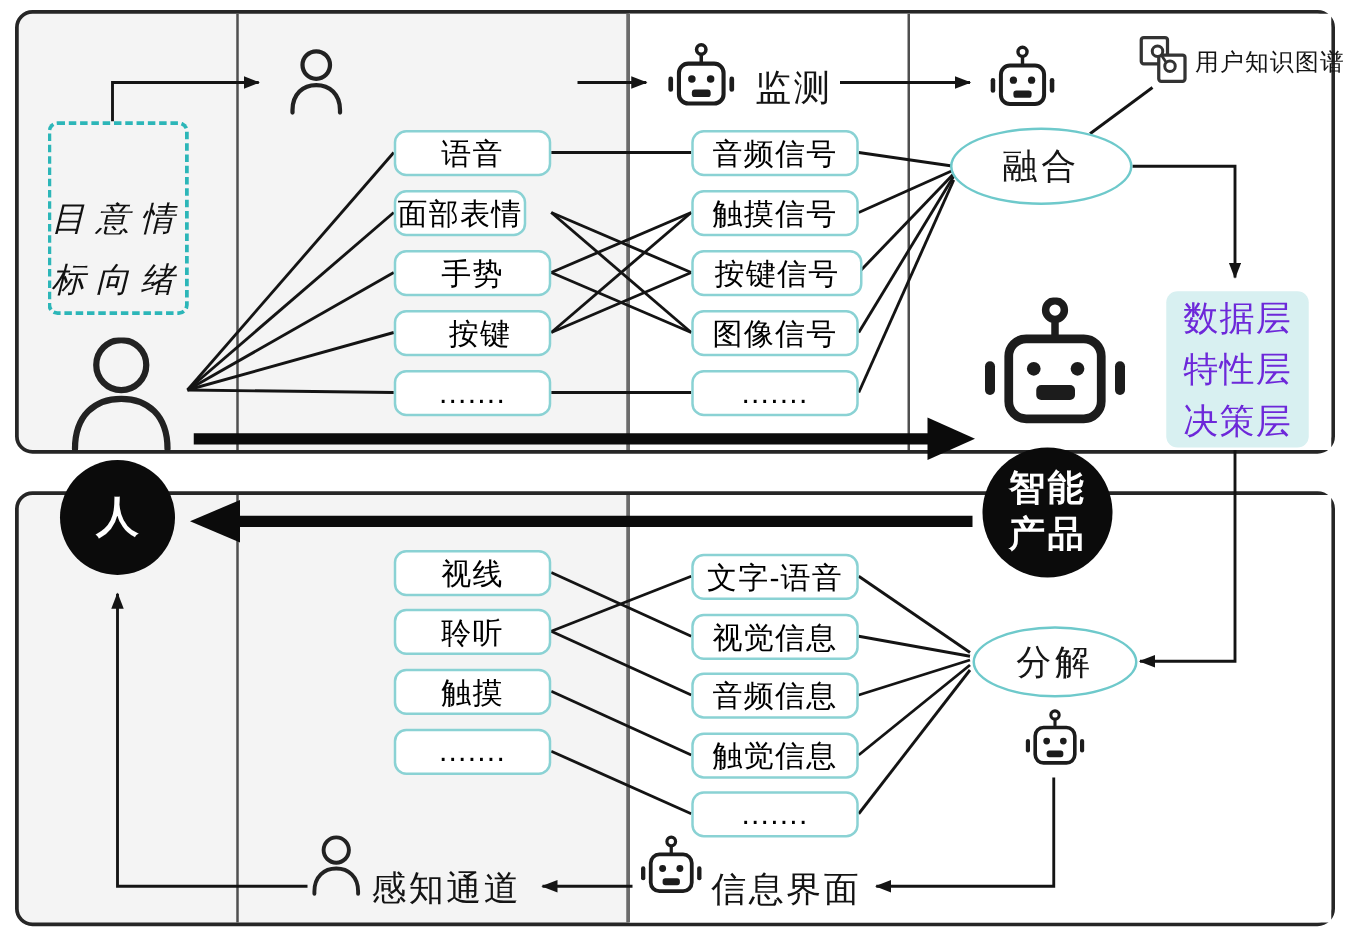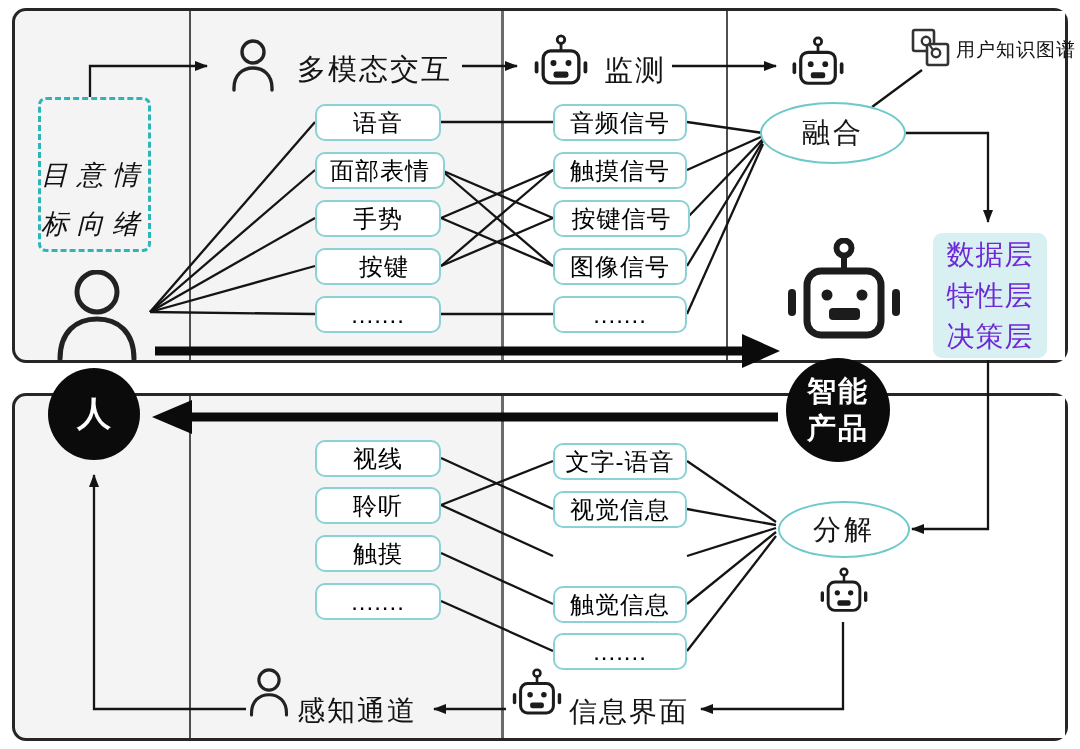--- a/index.html
+++ b/index.html
@@ -121,21 +121,20 @@
       <polygon points="742,334 742,368 780,351" fill="#0b0b0b"></polygon>
       <line x1="192" y1="417" x2="778" y2="417" stroke="#0b0b0b" stroke-width="9"></line>
       <polygon points="192,400 192,434 152,417" fill="#0b0b0b"></polygon>
     </g>
   </svg>
 
   <svg class="icon" style="left:228px;top:38px;" width="50" height="54" viewBox="0 0 50 54">
     <circle cx="25" cy="14" r="11" fill="none" stroke="#222" stroke-width="3.4"></circle>
     <path d="M6 52 v-2 c0 -13 8.5 -20 19 -20 s19 7 19 20 v2" fill="none" stroke="#222" stroke-width="3.4" stroke-linecap="round"></path>
   </svg>
-  <div class="label" style="left:297px;top:50px;font-size:29px;letter-spacing:2px;">多模态交互</div>
 
   <svg class="icon" style="left:530px;top:34px;" width="62" height="62" viewBox="0 0 64 66">
     <circle cx="32" cy="6" r="4" fill="#fff" stroke="#1c1c1c" stroke-width="3"></circle>
     <line x1="32" y1="10" x2="32" y2="18" stroke="#1c1c1c" stroke-width="3"></line>
     <rect x="13" y="18" width="38" height="34" rx="8" fill="#fff" stroke="#1c1c1c" stroke-width="3.5"></rect>
     <rect x="4" y="29" width="4" height="13" rx="2" fill="#1c1c1c"></rect>
     <rect x="56" y="29" width="4" height="13" rx="2" fill="#1c1c1c"></rect>
     <circle cx="24" cy="31" r="3.2" fill="#1c1c1c"></circle>
     <circle cx="40" cy="31" r="3.2" fill="#1c1c1c"></circle>
     <rect x="24" y="40" width="16" height="6.5" rx="2.5" fill="#1c1c1c"></rect>
@@ -167,21 +166,21 @@
     <span>意向</span>
     <span>情绪</span>
   </div>
 
   <svg class="icon" style="left:52px;top:270px;" width="90" height="91" viewBox="0 0 90 91">
     <circle cx="45" cy="22" r="20" fill="none" stroke="#222" stroke-width="5"></circle>
     <path d="M8 89 c0 -27 16 -40 37 -40 s37 13 37 40" fill="none" stroke="#222" stroke-width="5" stroke-linecap="round"></path>
   </svg>
 
   <div class="tbox" style="left:315px;top:104px;width:126px;height:37px;">语音</div>
-  <div class="tbox" style="left:315px;top:152px;width:130px;height:37px;">面部表情</div>
+  <div class="tbox" style="left:315px;top:152px;width:106px;height:37px;">面部表情</div>
   <div class="tbox" style="left:315px;top:200px;width:126px;height:37px;">手势</div>
   <div class="tbox" style="left:315px;top:248px;width:126px;height:37px;padding-left:12px;">按键</div>
   <div class="tbox" style="left:315px;top:296px;width:126px;height:37px;">.......</div>
 
   <div class="tbox" style="left:553px;top:104px;width:134px;height:37px;">音频信号</div>
   <div class="tbox" style="left:553px;top:152px;width:134px;height:37px;">触摸信号</div>
   <div class="tbox" style="left:553px;top:200px;width:137px;height:37px;">按键信号</div>
   <div class="tbox" style="left:553px;top:248px;width:134px;height:37px;">图像信号</div>
   <div class="tbox" style="left:553px;top:296px;width:134px;height:37px;">.......</div>
 
@@ -212,20 +211,21 @@
     <span>产品</span>
   </div>
 
   <div class="tbox" style="left:315px;top:440px;width:126px;height:37px;">视线</div>
   <div class="tbox" style="left:315px;top:487px;width:126px;height:37px;">聆听</div>
   <div class="tbox" style="left:315px;top:535px;width:126px;height:37px;">触摸</div>
   <div class="tbox" style="left:315px;top:583px;width:126px;height:37px;">.......</div>
 
   <div class="tbox" style="left:553px;top:443px;width:134px;height:37px;">文字-语音</div>
   <div class="tbox" style="left:553px;top:491px;width:134px;height:37px;">视觉信息</div>
+  <div class="tbox" style="left:553px;top:538px;width:134px;height:37px;">音频信息</div>
   <div class="tbox" style="left:553px;top:586px;width:134px;height:37px;">触觉信息</div>
   <div class="tbox" style="left:553px;top:633px;width:134px;height:37px;">.......</div>
 
   <div class="ellipse" style="left:778px;top:501px;width:132px;height:57px;">分解</div>
 
   <svg class="icon" style="left:817px;top:567px;" width="54" height="55" viewBox="0 0 64 66">
     <circle cx="32" cy="6" r="4" fill="#fff" stroke="#1c1c1c" stroke-width="3"></circle>
     <line x1="32" y1="10" x2="32" y2="18" stroke="#1c1c1c" stroke-width="3"></line>
     <rect x="13" y="18" width="38" height="34" rx="8" fill="#fff" stroke="#1c1c1c" stroke-width="3.5"></rect>
     <rect x="4" y="29" width="4" height="13" rx="2" fill="#1c1c1c"></rect>

